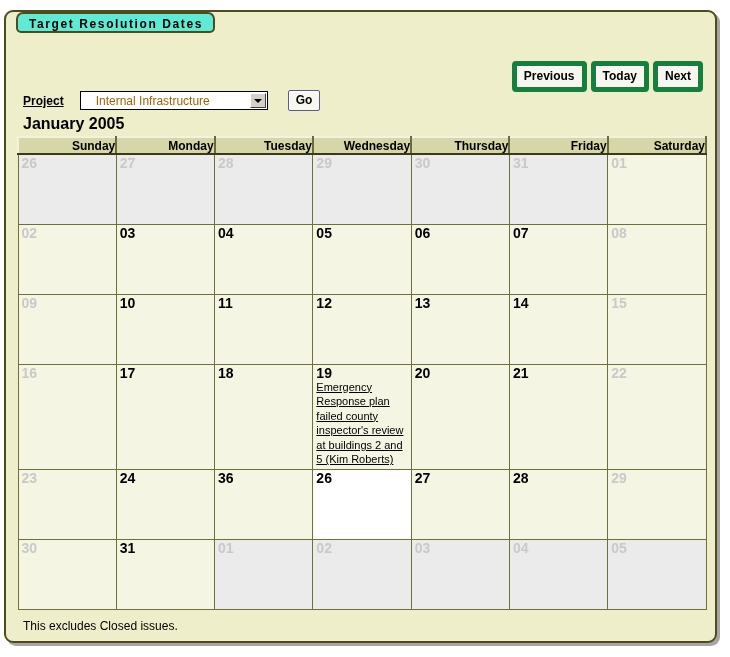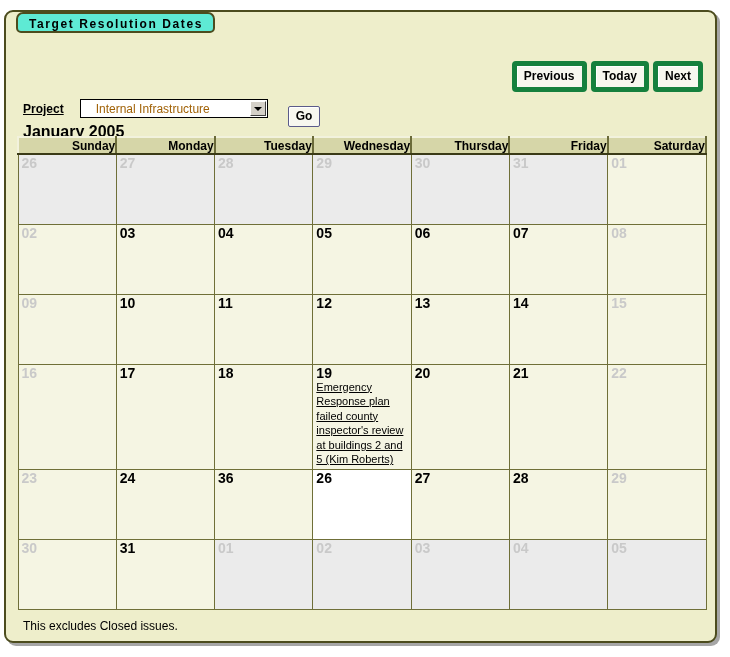--- a/index.html
+++ b/index.html
@@ -140,28 +140,27 @@
     font-size: 12px;
     font-weight: bold;
     color: #000;
     background: #f7f7ef;
     border: 1px solid #5b5b8a;
     border-radius: 2px;
     padding: 2px 7px 3px 7px;
     line-height: 14px;
     cursor: pointer;
     box-shadow: inset 1px 1px 0 #ffffff;
-    margin-top: 16px;
   }
 
   
   .month-title {
     position: absolute;
     left: 17px;
-    top: 92px;
+    top: 84px;
     font-size: 16px;
     font-weight: bold;
     color: #000;
     letter-spacing: 0px;
   }
 
   
   .cal {
     position: absolute;
     left: 11px;

